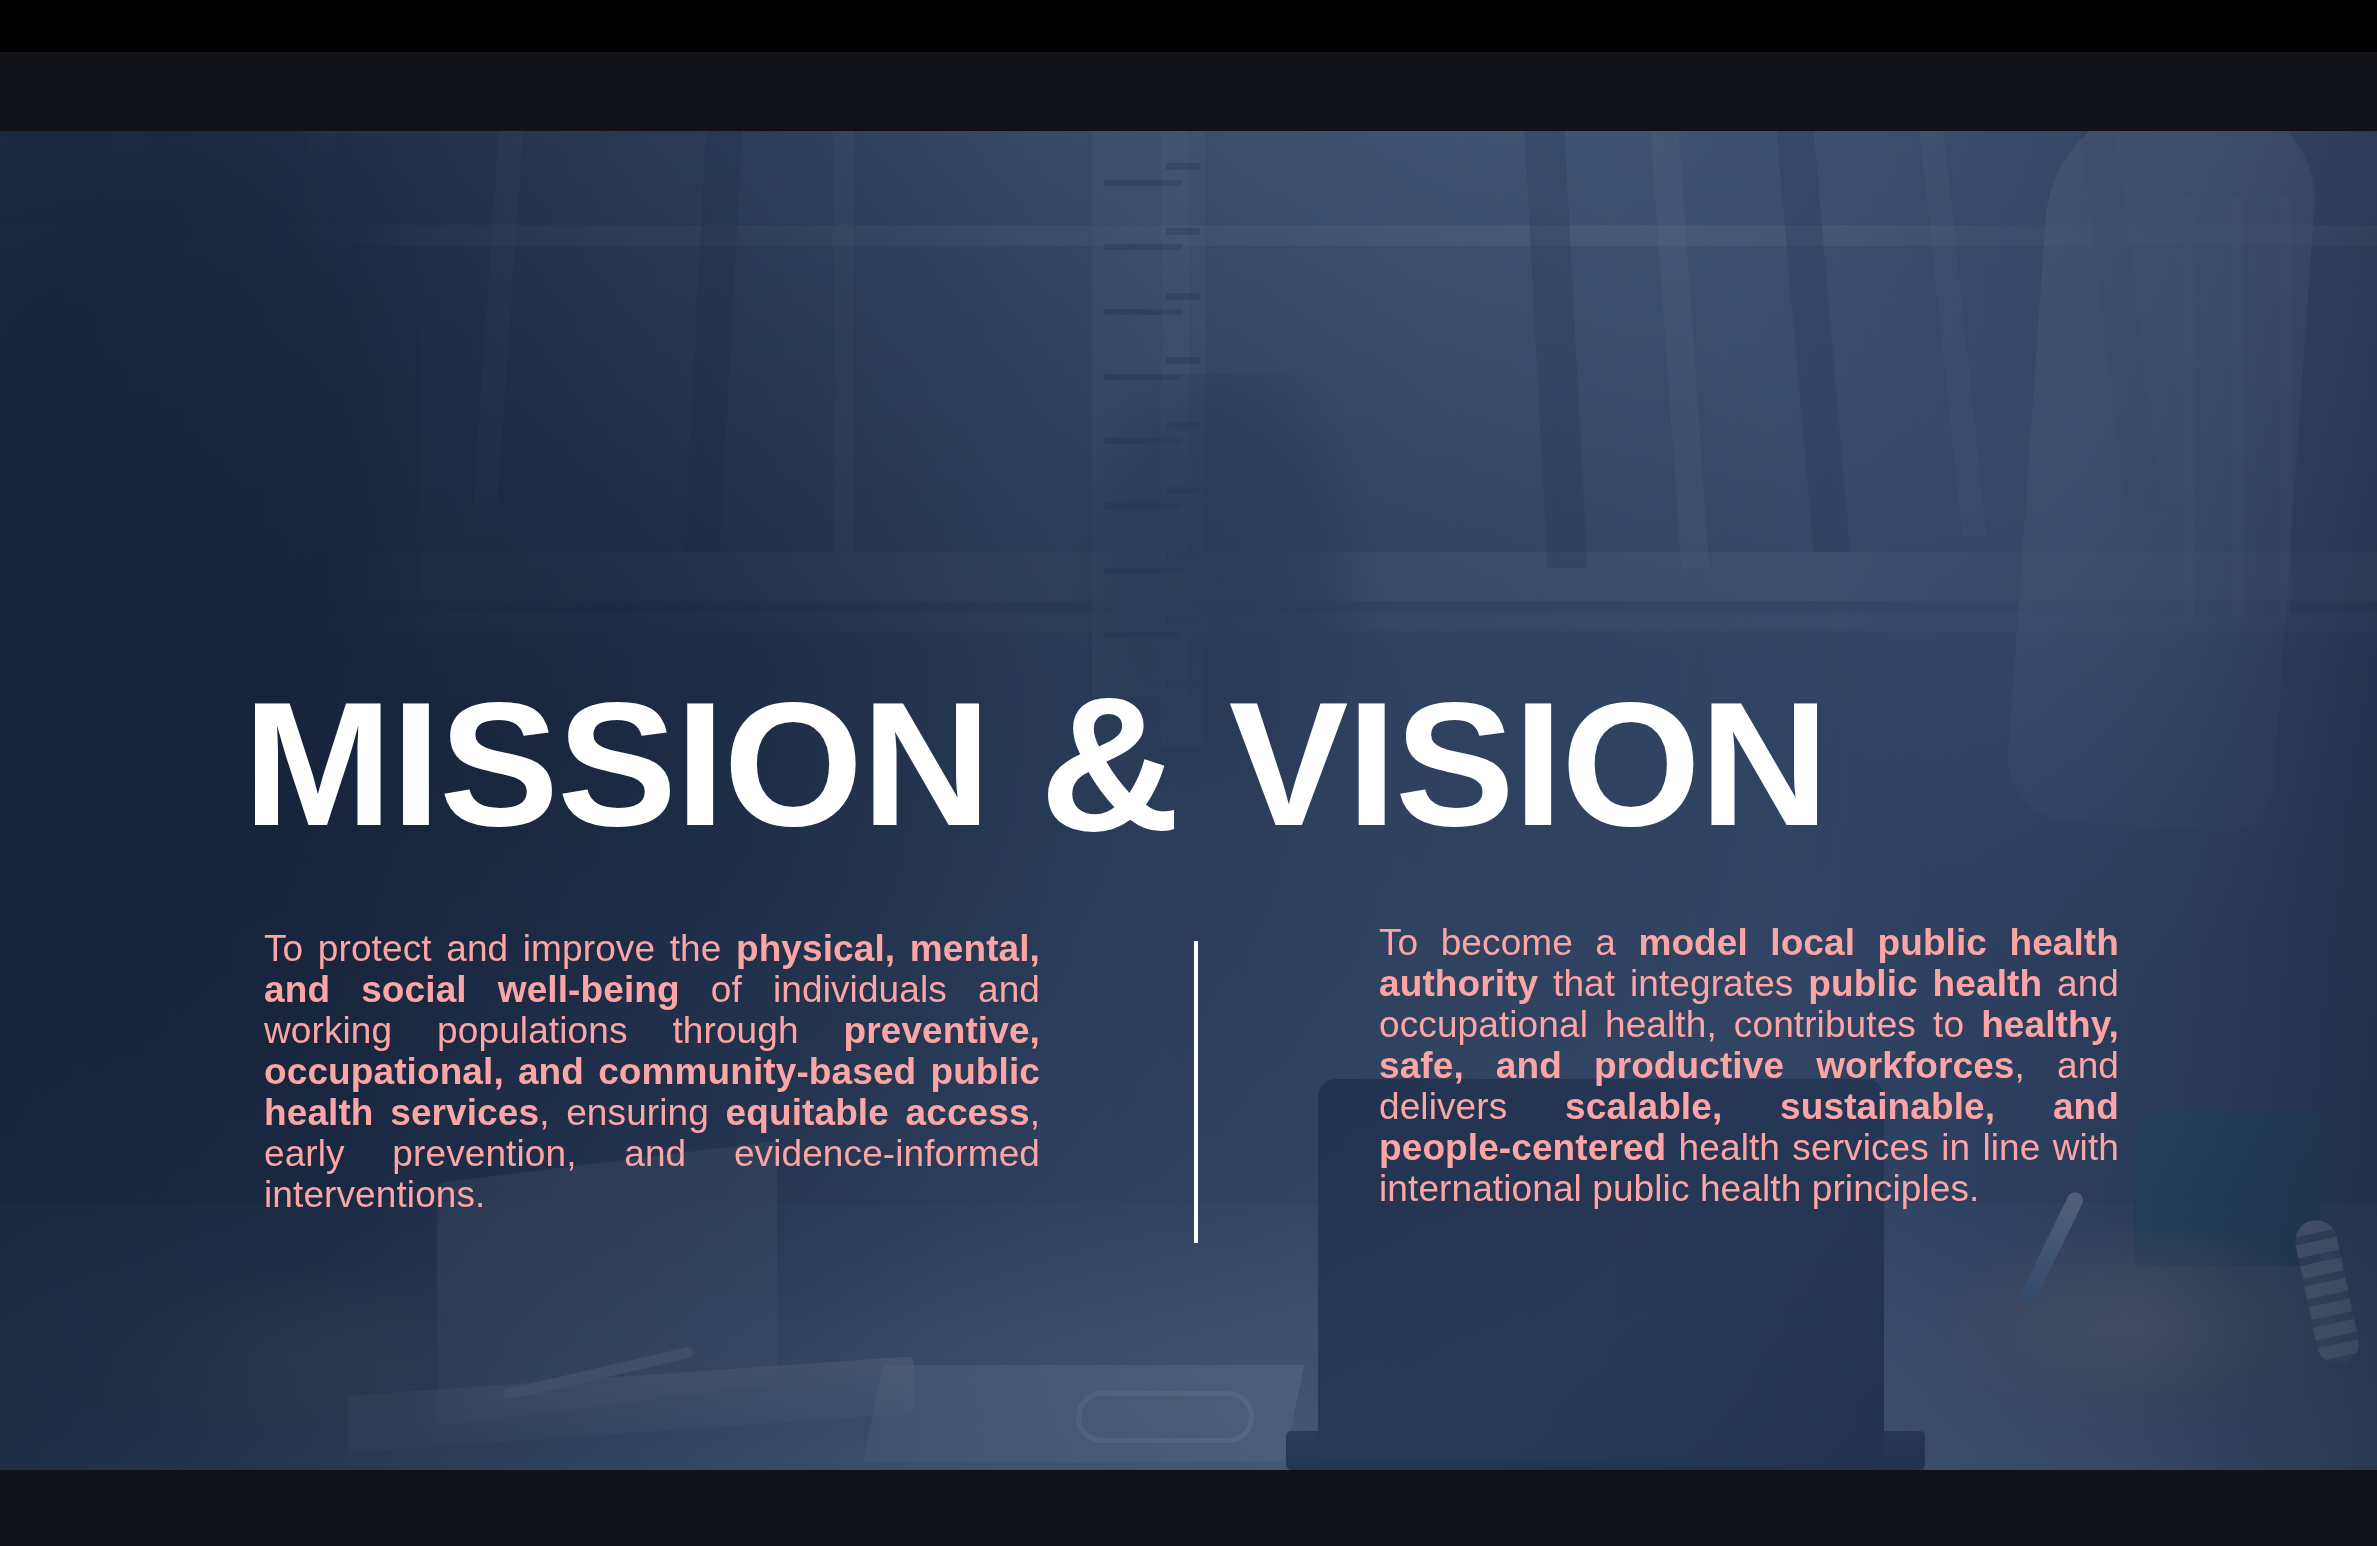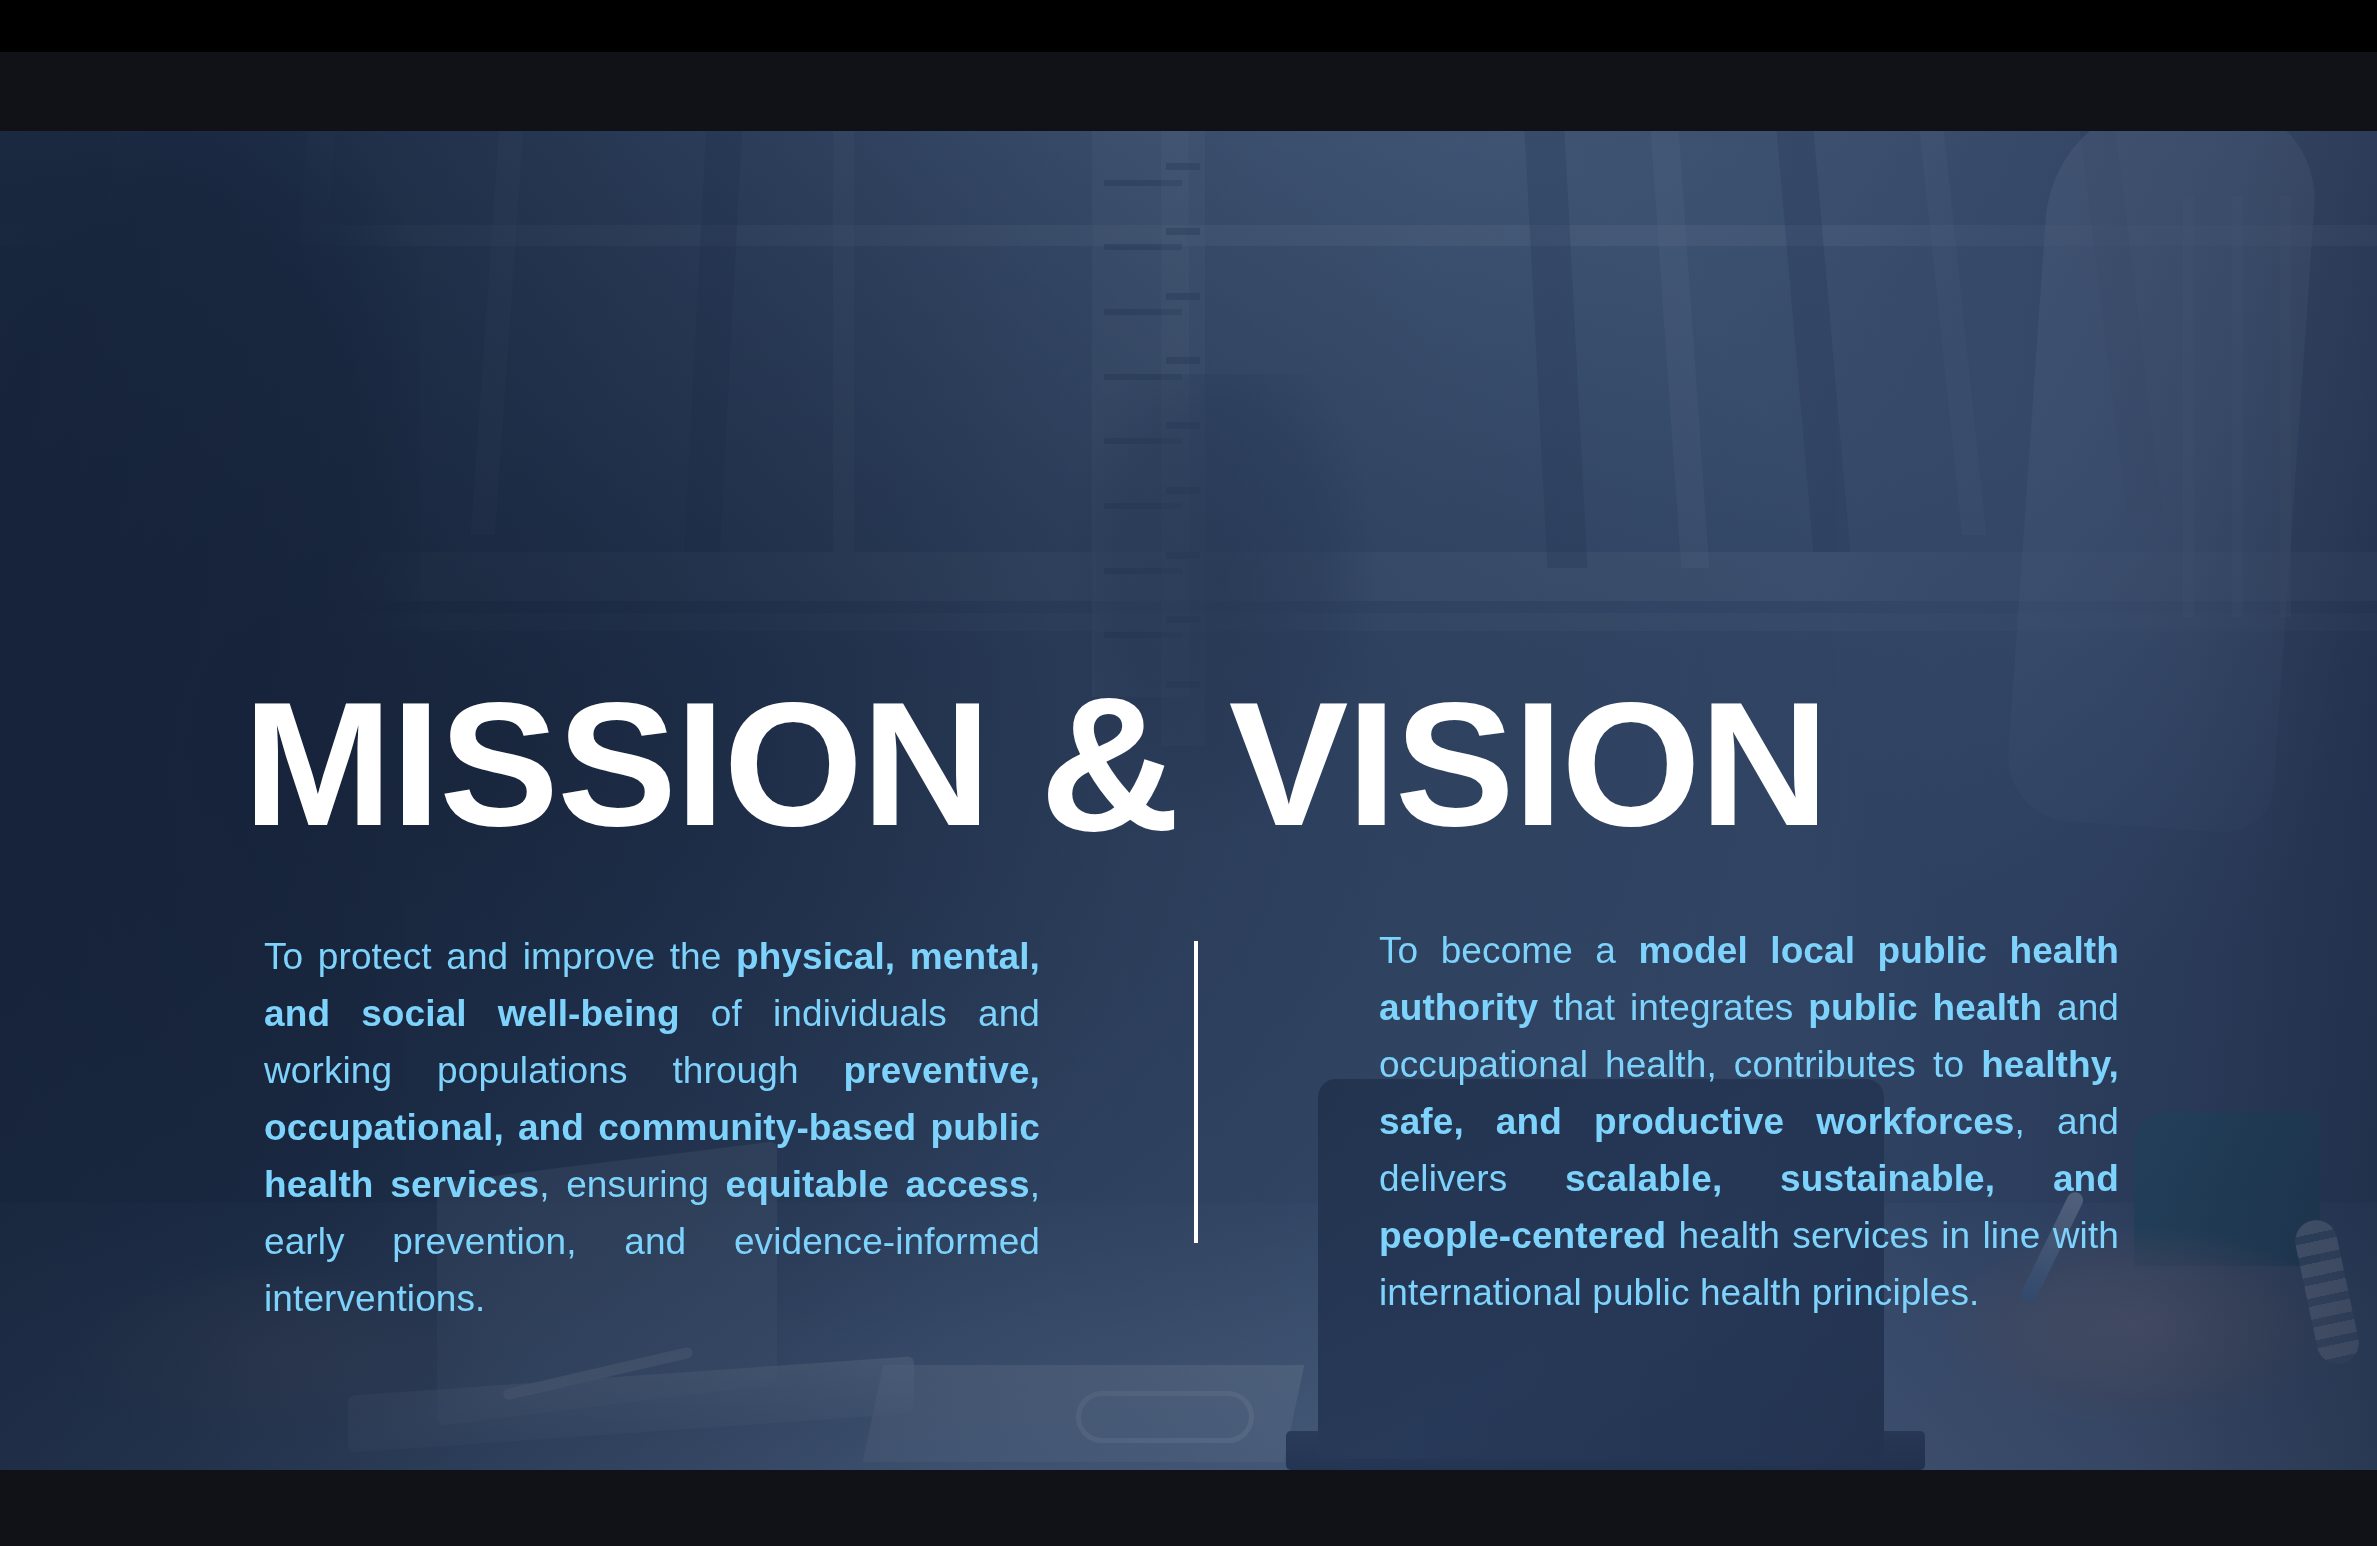--- a/index.html
+++ b/index.html
@@ -238,23 +238,23 @@
 
   .divider{
     position:absolute;
     left:1194px; top:810px;
     width:4px; height:302px;
     background:#ffffff;
   }
 
   .col{
     position:absolute;
-    color:#7dd3fc;
+    color:#fca5a5;
     font-size:37px;
-    line-height:57px;
+    line-height:41px;
     text-align:justify;
     text-justify:inter-word;
     font-weight:400;
     letter-spacing:0.1px;
   }
   .col b{ font-weight:700; }
 
   #mission-text{
     left:264px; top:797px;
     width:776px;

